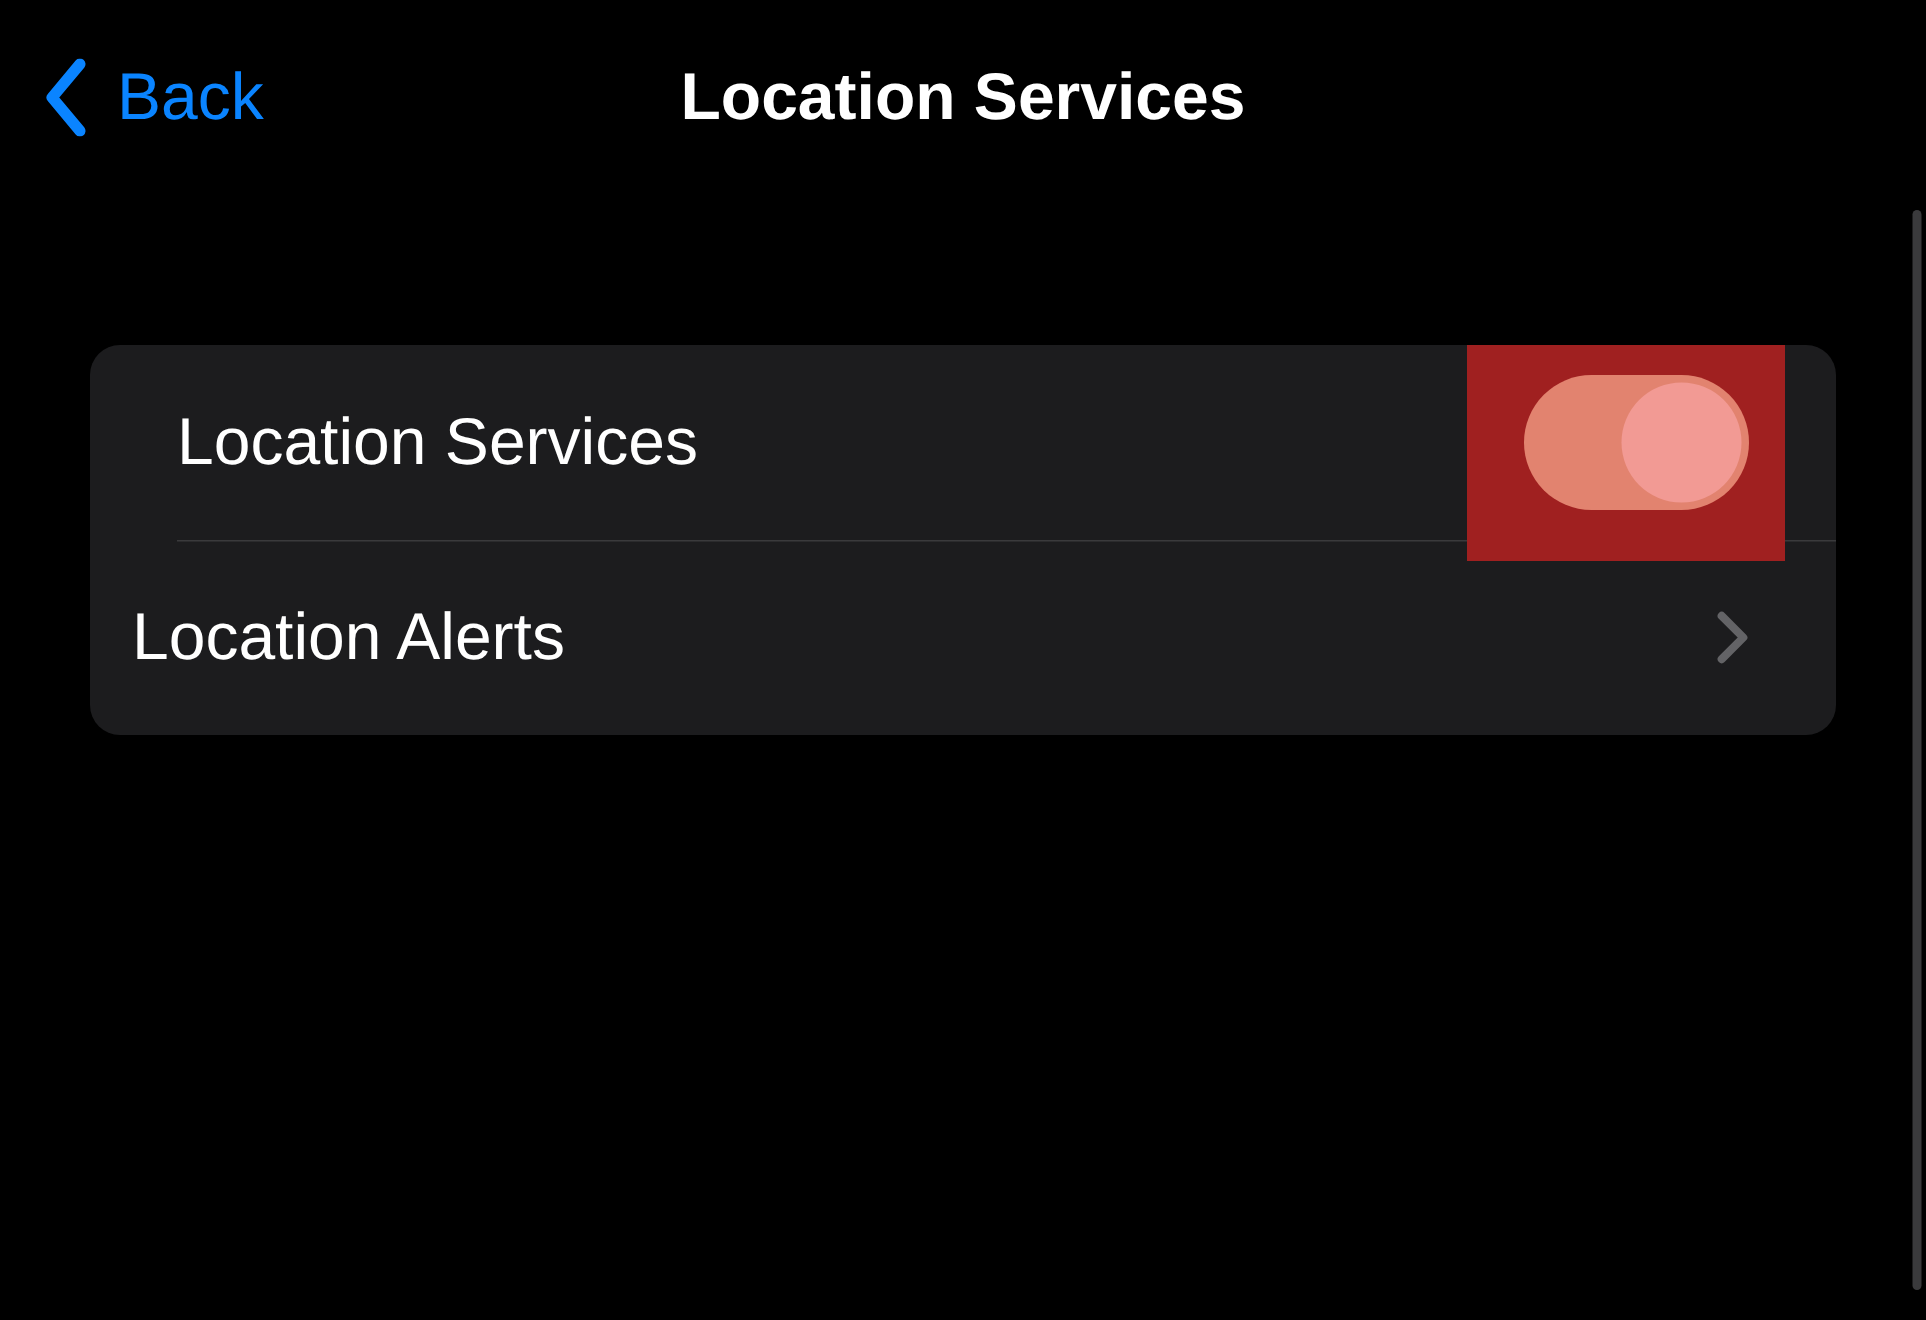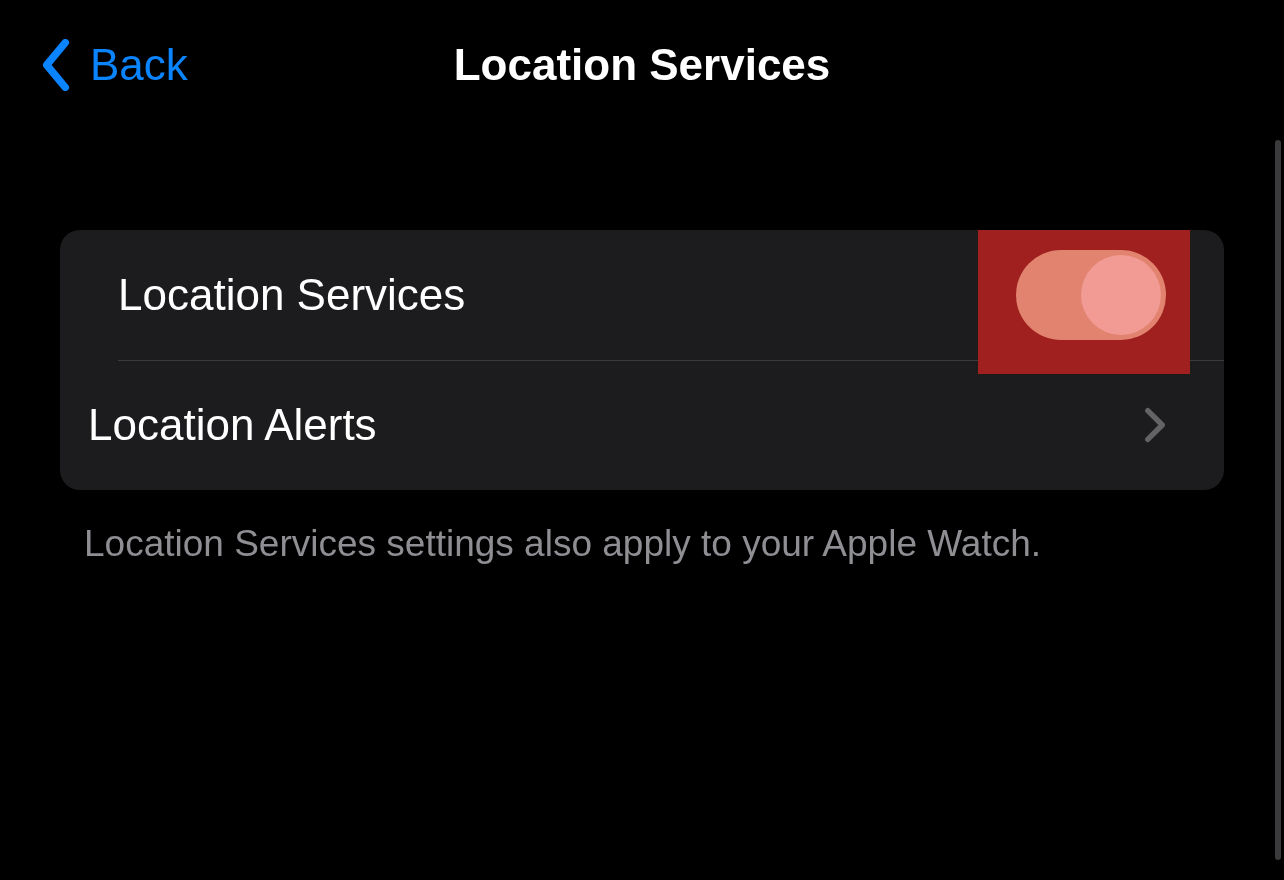--- a/index.html
+++ b/index.html
@@ -17,21 +17,21 @@
     }
     .header {
       display: flex;
       align-items: center;
       height: 100px;
       position: relative;
       padding-top: 30px;
     }
     .back-button {
       position: absolute;
-      left: 40px;
+      left: 28px;
       display: flex;
       align-items: center;
       color: #0a84ff;
       font-size: 44px;
       cursor: pointer;
     }
     .back-chevron {
       width: 32px;
       height: 52px;
       margin-right: 18px;
@@ -163,17 +163,16 @@
     <div class="settings-row row-border-partial">
       <span class="row-label">Location Alerts</span>
       <svg class="chevron-right" viewBox="0 0 12 20" fill="none">
         <path d="M2 2 L10 10 L2 18" stroke="#636366" stroke-width="3" stroke-linecap="round" stroke-linejoin="round"></path>
       </svg>
     </div>
 
   </div>
 
   <div class="footer-text">
-    <p class="footer-paragraph">Location Services settings also apply to your Apple Watch.</p>
   </div>
 </div>
 
 <div class="scrollbar"></div>
 
 </body></html>

